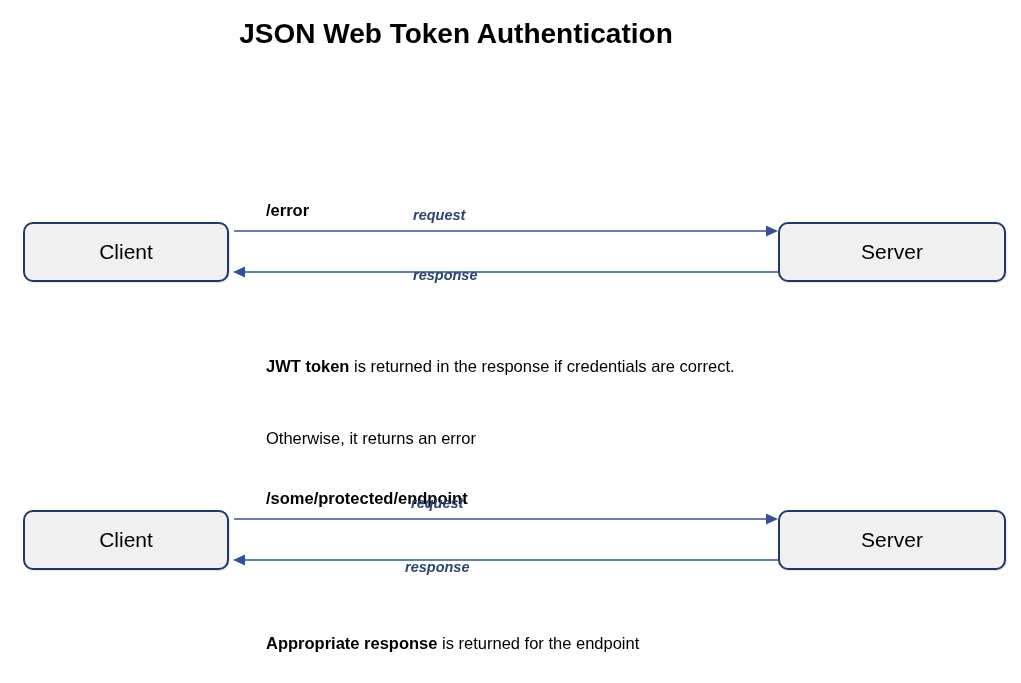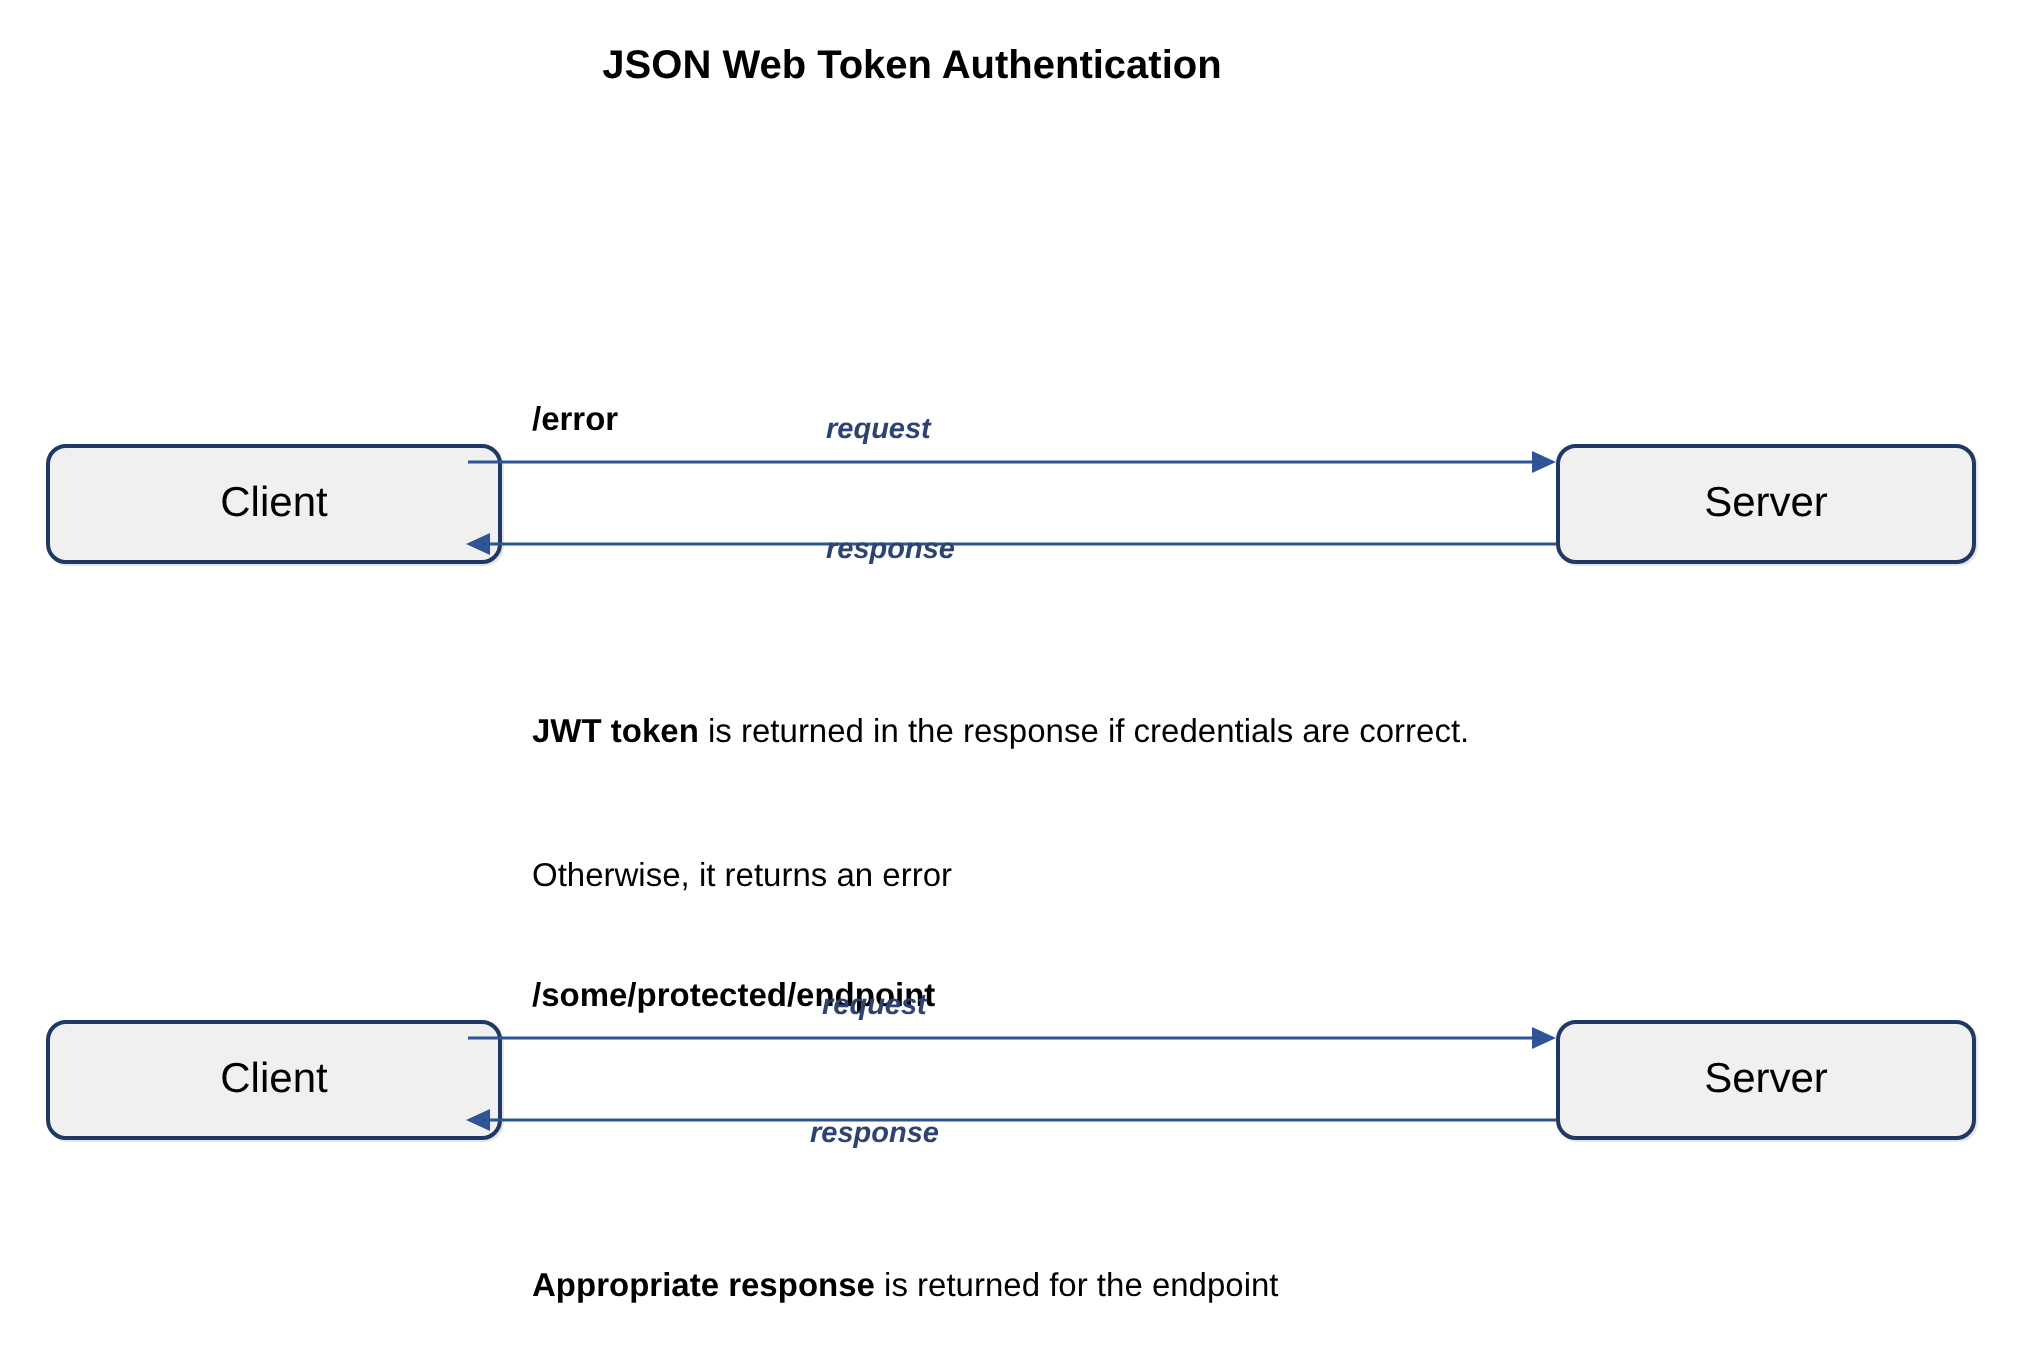--- a/index.html
+++ b/index.html
@@ -20,21 +20,21 @@
     inset: 0;
   }
 
   
   .title {
     position: absolute;
     top: 18px;
     left: 0;
     width: 912px;
     text-align: center;
-    font-size: 20px;
+    font-size: 28px;
     font-weight: bold;
     line-height: 31px;
     letter-spacing: 0px;
   }
   .title-line { display: block; }
 
   
   .flow { position: absolute; left: 0; width: 1021px; }
   .flow-1 { top: 150px; }
   .flow-2 { top: 438px; }
@@ -62,22 +62,22 @@
     background: #f0f0f0;
     border: 2px solid #1f3864;
     border-radius: 10px;
     display: flex;
     align-items: center;
     justify-content: center;
     font-size: 21px;
     color: #000;
     box-shadow: 1px 1px 0 rgba(0,0,0,0.10);
   }
-  .node-client { left: 23px;  width: 228px; }
-  .node-server { left: 778px; width: 210px; }
+  .node-client { left: 23px;  width: 206px; }
+  .node-server { left: 778px; width: 228px; }
   .flow-1 .node { top: 72px; height: 60px; }
   .flow-2 .node { top: 72px; height: 60px; }
 
   
   .arrow-svg {
     position: absolute;
     left: 0;
     top: 0;
     width: 1021px;
     height: 300px;

